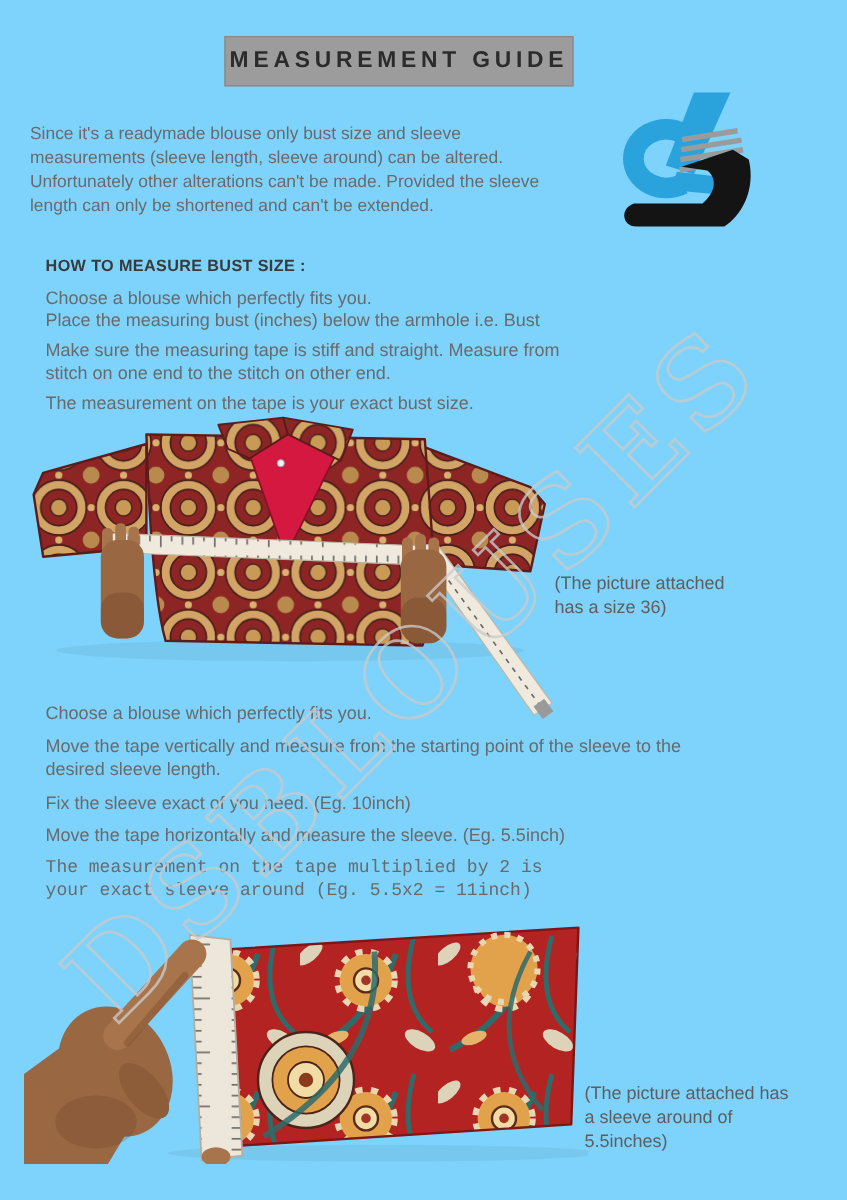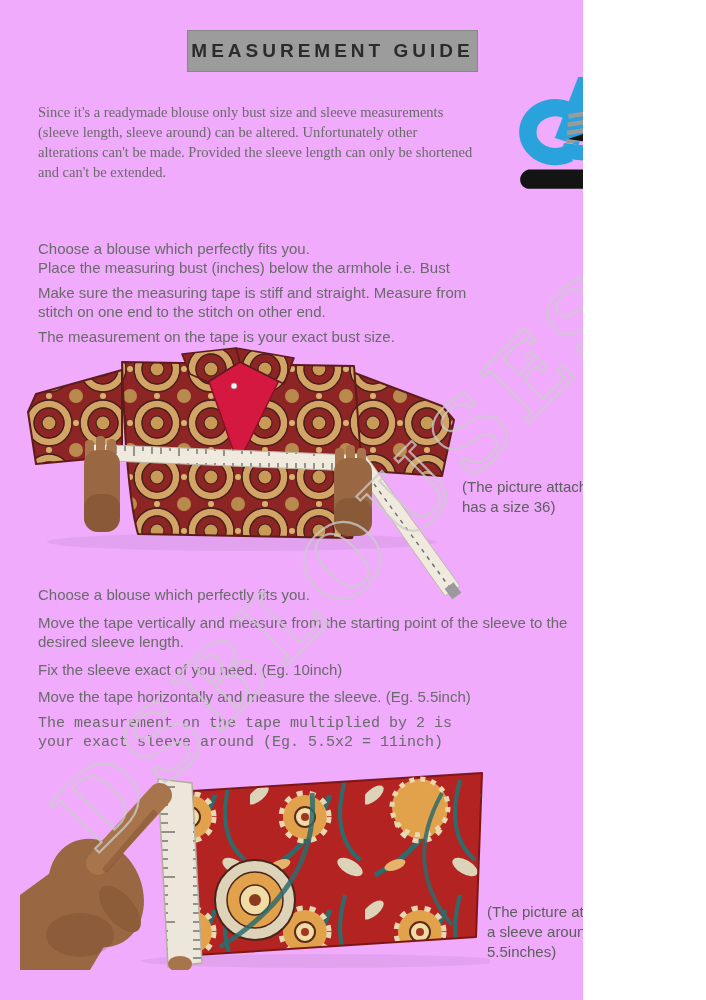--- a/index.html
+++ b/index.html
@@ -1,33 +1,33 @@
 <!DOCTYPE html>
 <html><head>
 <meta charset="utf-8">
 <style>
   html,body{margin:0;padding:0;background:#ffffff;}
   .page{
-    position:relative;width:583px;height:1000px;overflow:hidden;
-    background:#f0abfc;font-family:"Liberation Sans",sans-serif;
+    position:relative;width:706px;height:1000px;overflow:hidden;
+    background:#7dd3fc;font-family:"Liberation Sans",sans-serif;
   }
   .abs{position:absolute;}
 
   .header-bar{
     left:187px;top:30px;width:291px;height:42px;
     background:#9c9c9c;border:1px solid #878787;box-sizing:border-box;
     display:flex;align-items:center;justify-content:center;
     font-weight:bold;font-size:19px;letter-spacing:4px;color:#2b2b2b;
   }
 
   .logo-box{left:505px;top:76px;width:122px;height:122px;}
 
   .intro{
-    left:38px;top:102px;width:436px;
-    font-size:14.5px;line-height:20px;color:#6a6a6a;font-family:Liberation Serif, serif;
+    left:25px;top:102px;width:436px;
+    font-size:14.5px;line-height:20px;color:#6a6a6a;
   }
 
   .sec-heading{
     font-size:13.5px;font-weight:bold;color:#3a3a3a;letter-spacing:.3px;
   }
   .h-bust{left:38px;top:214px;}
   .h-sleeve{left:38px;top:561px;}
 
   .steps{color:#6a6a6a;font-size:15px;line-height:19px;}
   .steps p{margin:0;}
@@ -84,20 +84,21 @@
       </g>
 
       <g>
         <path d="M62,62 L104,48 L117,56 C122,76 115,99 97,111 L25,111 C13,111 11,96 23,92 L79,92 C89,84 92,72 83,65 Z" fill="#141414"></path>
       </g>
     </svg>
   </div>
 
   <div class="abs intro">Since it's a readymade blouse only bust size and sleeve measurements (sleeve length, sleeve around) can be altered. Unfortunately other alterations can't be made. Provided the sleeve length can only be shortened and can't be extended.</div>
 
+  <div class="abs sec-heading h-bust">HOW TO MEASURE BUST SIZE :</div>
   <div class="abs steps bust-steps">
     <p>Choose a blouse which perfectly fits you.</p>
     <p>Place the measuring bust (inches) below the armhole i.e. Bust</p>
     <p class="mt6">Make sure the measuring tape is stiff and straight. Measure from stitch on one end to the stitch on other end.</p>
     <p class="mt6">The measurement on the tape is your exact bust size.</p>
   </div>
 
   <div class="abs fig fig-bust">
     <svg viewBox="0 0 442 258">
       <defs>

